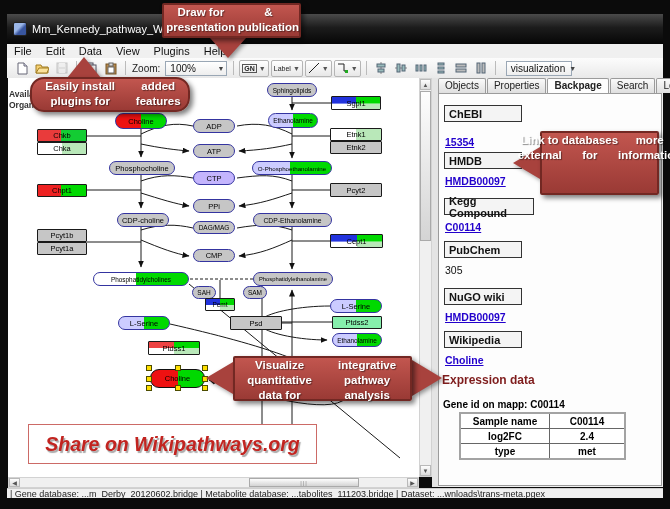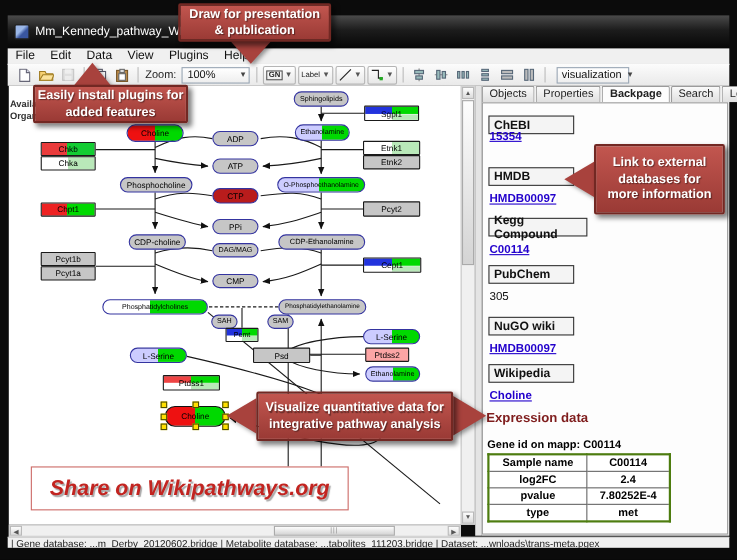--- a/index.html
+++ b/index.html
@@ -51,32 +51,32 @@
     padding:1px 6px 0 6px;margin-right:1px;border-radius:2px 2px 0 0;height:15px;box-sizing:border-box;}
   .tab.active{background:#fdfdfd;font-weight:bold;}
   #panel-content{position:absolute;left:0;top:15px;width:224px;height:393px;background:#fdfdfd;
     border:1px solid #9b9b9b;box-sizing:border-box;overflow:hidden;}
   .bp-header{position:absolute;left:5px;height:17px;border:1px solid #333;background:#f4f4f4;
     font-size:11px;font-weight:bold;color:#111;display:flex;align-items:center;padding-left:4px;box-sizing:border-box;}
   .bp-link{position:absolute;left:6px;font-size:10.5px;font-weight:bold;color:#2200cc;text-decoration:underline;}
   .bp-text{position:absolute;left:6px;font-size:10.5px;color:#111;}
   #expr-heading{position:absolute;left:3px;font-size:12px;font-weight:bold;color:#7f1d1d;}
   #mapp-label{position:absolute;left:4px;font-size:10px;font-weight:bold;color:#000;}
-  #expr-table{position:absolute;left:4px;border-collapse:collapse;border:2px solid #4d7c0f;}
+  #expr-table{position:absolute;left:20px;border-collapse:collapse;border:2px solid #a3a3a3;}
   #expr-table td{border:1px solid #666;background:#fff;font-size:10px;font-weight:bold;color:#000;
     text-align:center;height:14px;padding:0 2px;}
   #expr-table td.c1{width:84px;} #expr-table td.c2{width:70px;}
   
   #statusbar{position:absolute;left:7px;top:488px;width:656px;height:10px;background:#f0f0f0;
     border-top:1px solid #cfcfcf;font-size:9px;color:#222;line-height:10px;padding-left:3px;box-sizing:border-box;white-space:nowrap;overflow:hidden;}
   
   .callout{position:absolute;z-index:50;background:linear-gradient(#c2564f,#9a3a35);
     border:2px solid #722823;box-shadow:3px 3px 5px rgba(0,0,0,.5);border-radius:2px;
     color:#fff;font-weight:bold;font-size:11.5px;line-height:1.3;text-align:center;
-    display:flex;flex-direction:column;justify-content:center;box-sizing:border-box;
+    display:flex;flex-direction:row;justify-content:center;box-sizing:border-box;
     text-shadow:1px 1px 1px rgba(0,0,0,.45);}
   .ca{position:absolute;width:0;height:0;z-index:49;filter:drop-shadow(2px 2px 2px rgba(0,0,0,.4));}
   #share-banner{position:absolute;left:28px;top:424px;width:287px;height:38px;z-index:40;
     background:#fff;border:1px solid #cc6a66;display:flex;align-items:center;justify-content:center;
     color:#c22420;font-weight:bold;font-style:italic;font-size:19.5px;
     text-shadow:1.5px 1.5px 1px #a9a9a9;}
 </style>
 </head>
 <body>
 
@@ -287,25 +287,25 @@
         <div class="node gene" style="left: 322px; top: 63px; width: 52px; height: 13px; background: rgb(198, 198, 198);">Etnk2</div>
         <div class="node metabolite" style="left: 244px; top: 83px; width: 80px; height: 14px; background: linear-gradient(to right, rgb(204, 204, 255) 0px, rgb(204, 204, 255) 48%, rgb(0, 217, 0) 48%); font-size: 6.2px;">O-Phosphoethanolamine</div>
         <div class="node gene" style="left: 322px; top: 105px; width: 52px; height: 14px; background: rgb(198, 198, 198);">Pcyt2</div>
         <div class="node metabolite" style="left: 245px; top: 135px; width: 79px; height: 14px; background: rgb(198, 198, 198); font-size: 6.8px;">CDP-Ethanolamine</div>
         <div class="node gene" style="left: 322px; top: 156px; width: 53px; height: 14px; background: linear-gradient(to right, rgb(34, 51, 221) 0px, rgb(34, 51, 221) 50%, rgb(0, 217, 0) 50%) center top / 100% 55% no-repeat, linear-gradient(to right, rgb(255, 255, 255) 0px, rgb(255, 255, 255) 50%, rgb(185, 232, 185) 50%) center bottom / 100% 45% no-repeat;">Cept1</div>
         <div class="node metabolite" style="left: 245px; top: 194px; width: 80px; height: 14px; background: rgb(198, 198, 198); font-size: 5.8px;">Phosphatidylethanolamine</div>
         <div class="node metabolite" style="left: 235px; top: 208px; width: 24px; height: 13px; background: rgb(198, 198, 198); font-size: 6.5px;">SAM</div>
         <div class="node gene" style="left: 197px; top: 220px; width: 30px; height: 13px; background: linear-gradient(to right, rgb(34, 51, 221) 0px, rgb(34, 51, 221) 50%, rgb(0, 217, 0) 50%) center top / 100% 55% no-repeat, linear-gradient(to right, rgb(255, 255, 255) 0px, rgb(255, 255, 255) 50%, rgb(185, 232, 185) 50%) center bottom / 100% 45% no-repeat; font-size: 6.5px;">Pemt</div>
         <div class="node gene" style="left: 222px; top: 238px; width: 52px; height: 14px; background: rgb(198, 198, 198);">Psd</div>
         <div class="node metabolite" style="left: 322px; top: 221px; width: 52px; height: 14px; background: linear-gradient(to right, rgb(204, 204, 255) 0px, rgb(204, 204, 255) 50%, rgb(0, 217, 0) 50%);">L-Serine</div>
-        <div class="node gene" style="left: 324px; top: 238px; width: 40px; height: 13px; background: #fca5a5;">Ptdss2</div>
+        <div class="node gene" style="left: 324px; top: 238px; width: 50px; height: 13px; background: #86efac;">Ptdss2</div>
         <div class="node metabolite" style="left: 324px; top: 255px; width: 50px; height: 14px; background: linear-gradient(to right, rgb(204, 204, 255) 0px, rgb(204, 204, 255) 50%, rgb(0, 217, 0) 50%); font-size: 6.5px;">Ethanolamine</div>
         <div class="node metabolite" style="left: 185px; top: 41px; width: 42px; height: 14px; background: rgb(198, 198, 198);">ADP</div>
         <div class="node metabolite" style="left: 185px; top: 66px; width: 42px; height: 14px; background: rgb(198, 198, 198);">ATP</div>
-        <div class="node metabolite" style="left: 185px; top: 93px; width: 42px; height: 14px; background: #b91c1c;">CTP</div>
+        <div class="node metabolite" style="left: 185px; top: 93px; width: 42px; height: 14px; background: #c4b5fd;">CTP</div>
         <div class="node metabolite" style="left: 185px; top: 121px; width: 42px; height: 14px; background: rgb(198, 198, 198);">PPi</div>
         <div class="node metabolite" style="left: 185px; top: 143px; width: 42px; height: 13px; background: rgb(198, 198, 198); font-size: 6.5px;">DAG/MAG</div>
         <div class="node metabolite" style="left: 185px; top: 171px; width: 42px; height: 13px; background: rgb(198, 198, 198);">CMP</div>
       </div>
   </div>
 
   <div class="sb" style="left:419px;top:78px;width:13px;height:399px;">
     <div class="sb-btn" style="left:0;top:0;width:11px;height:11px;">▲</div>
     <div class="sb-thumb" style="left:0;top:12px;width:11px;height:150px;"></div>
     <div class="sb-btn" style="left:0;bottom:0;width:11px;height:11px;">▼</div>
@@ -323,21 +323,21 @@
     <div id="tabs">
         <div class="tab">Objects</div>
         <div class="tab">Properties</div>
         <div class="tab active">Backpage</div>
         <div class="tab">Search</div>
         <div class="tab">Legend</div>
       </div>
     <div id="panel-content">
       <div id="bp-sections">
           <div class="bp-header" style="top: 11px; width: 78px;">ChEBI</div>
-          <div class="bp-link" style="top: 24px;">15354</div>
+          <div class="bp-link" style="top: 42px;">15354</div>
           <div class="bp-header" style="top: 58px; width: 78px;">HMDB</div>
           <div class="bp-link" style="top: 81px;">HMDB00097</div>
           <div class="bp-header" style="top: 104px; width: 90px;">Kegg Compound</div>
           <div class="bp-link" style="top: 127px;">C00114</div>
           <div class="bp-header" style="top: 147px; width: 78px;">PubChem</div>
           <div class="bp-text" style="top: 170px;">305</div>
           <div class="bp-header" style="top: 194px; width: 78px;">NuGO wiki</div>
           <div class="bp-link" style="top: 217px;">HMDB00097</div>
           <div class="bp-header" style="top: 237px; width: 78px;">Wikipedia</div>
           <div class="bp-link" style="top: 260px;">Choline</div>
@@ -348,43 +348,39 @@
           <tbody id="expr-tbody">
             <tr>
               <td class="c1">Sample name</td>
               <td class="c2">C00114</td>
             </tr>
             <tr>
               <td class="c1">log2FC</td>
               <td class="c2">2.4</td>
             </tr>
             <tr>
-              <td class="c1">pvalue</td>
-              <td class="c2">7.80252E-4</td>
-            </tr>
-            <tr>
               <td class="c1">type</td>
               <td class="c2">met</td>
             </tr>
           </tbody>
         </table>
     </div>
   </div>
 
   <div id="statusbar">| Gene database: ...m_Derby_20120602.bridge | Metabolite database: ...tabolites_111203.bridge | Dataset: ...wnloads\trans-meta.pgex</div>
 
   <div id="share-banner">Share on Wikipathways.org</div>
 
   <div id="callout-layer">
       <div class="callout" style="left: 162px; top: 3px; width: 139px; height: 35px;">
         <div>Draw for presentation</div>
         <div>&amp; publication</div>
       </div>
       <div class="ca" style="left: 210px; top: 38px; border-left: 18px solid transparent; border-right: 18px solid transparent; border-top: 20px solid rgb(168, 66, 61);"></div>
-      <div class="callout" style="left: 30px; top: 77px; width: 141px; height: 35px;">
+      <div class="callout" style="left: 30px; top: 77px; width: 160px; height: 35px; border-radius: 14px;">
         <div>Easily install plugins for</div>
         <div>added features</div>
       </div>
       <div class="ca" style="left: 67px; top: 57px; border-left: 17px solid transparent; border-right: 17px solid transparent; border-bottom: 21px solid rgb(168, 66, 61);"></div>
       <div class="callout" style="left: 540px; top: 131px; width: 119px; height: 64px;">
         <div>Link  to external</div>
         <div>databases  for</div>
         <div>more information</div>
       </div>
       <div class="ca" style="left: 513px; top: 147px; border-top: 16px solid transparent; border-bottom: 16px solid transparent; border-right: 27px solid rgb(168, 66, 61);"></div>

